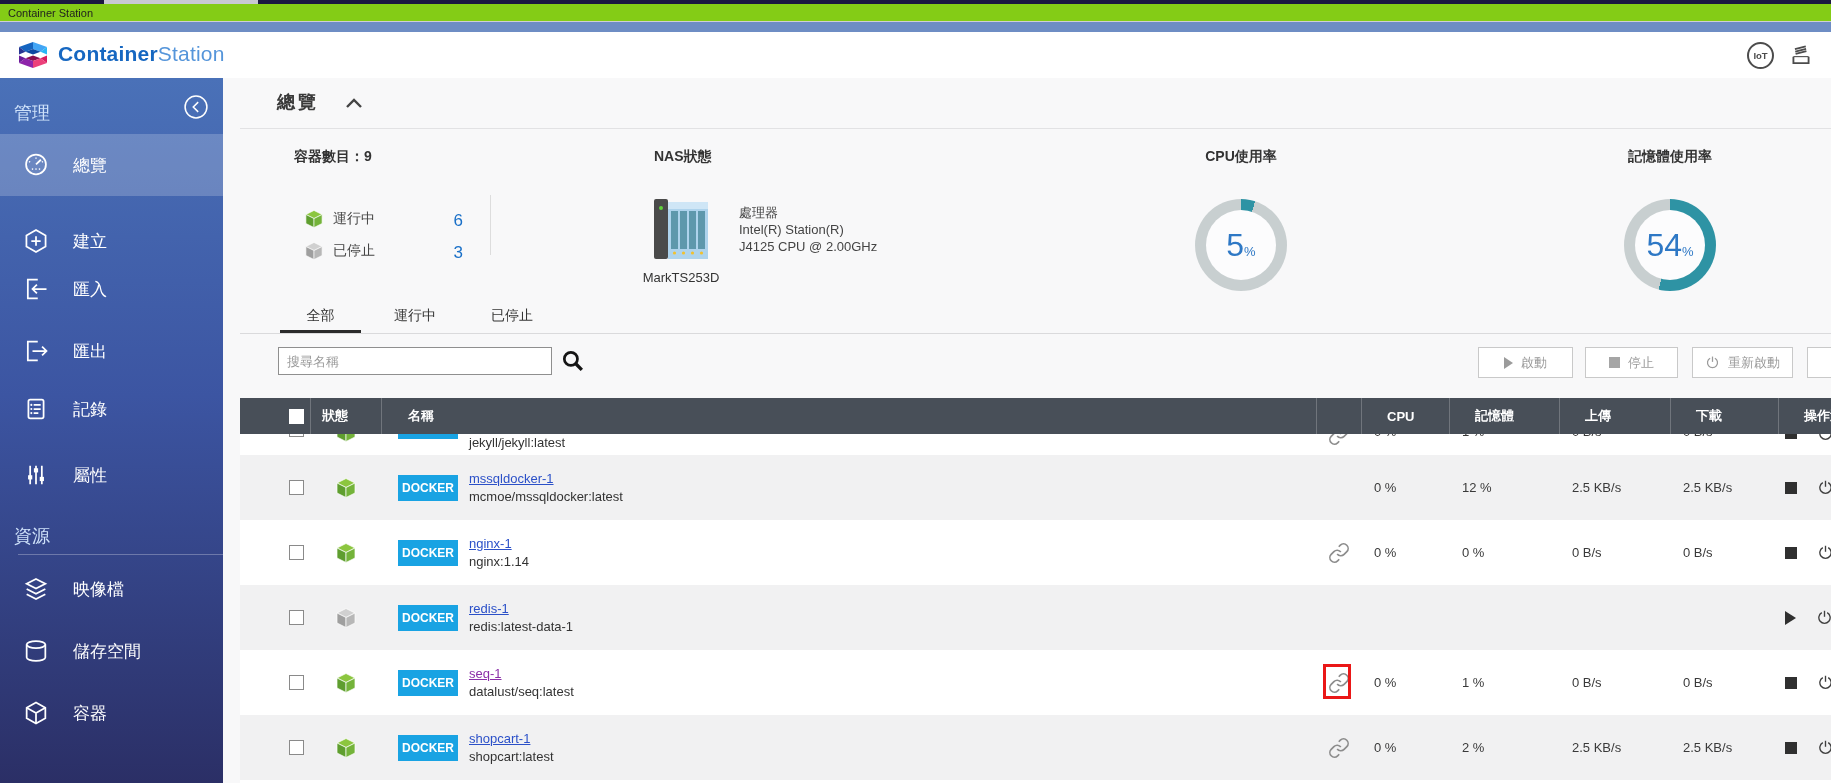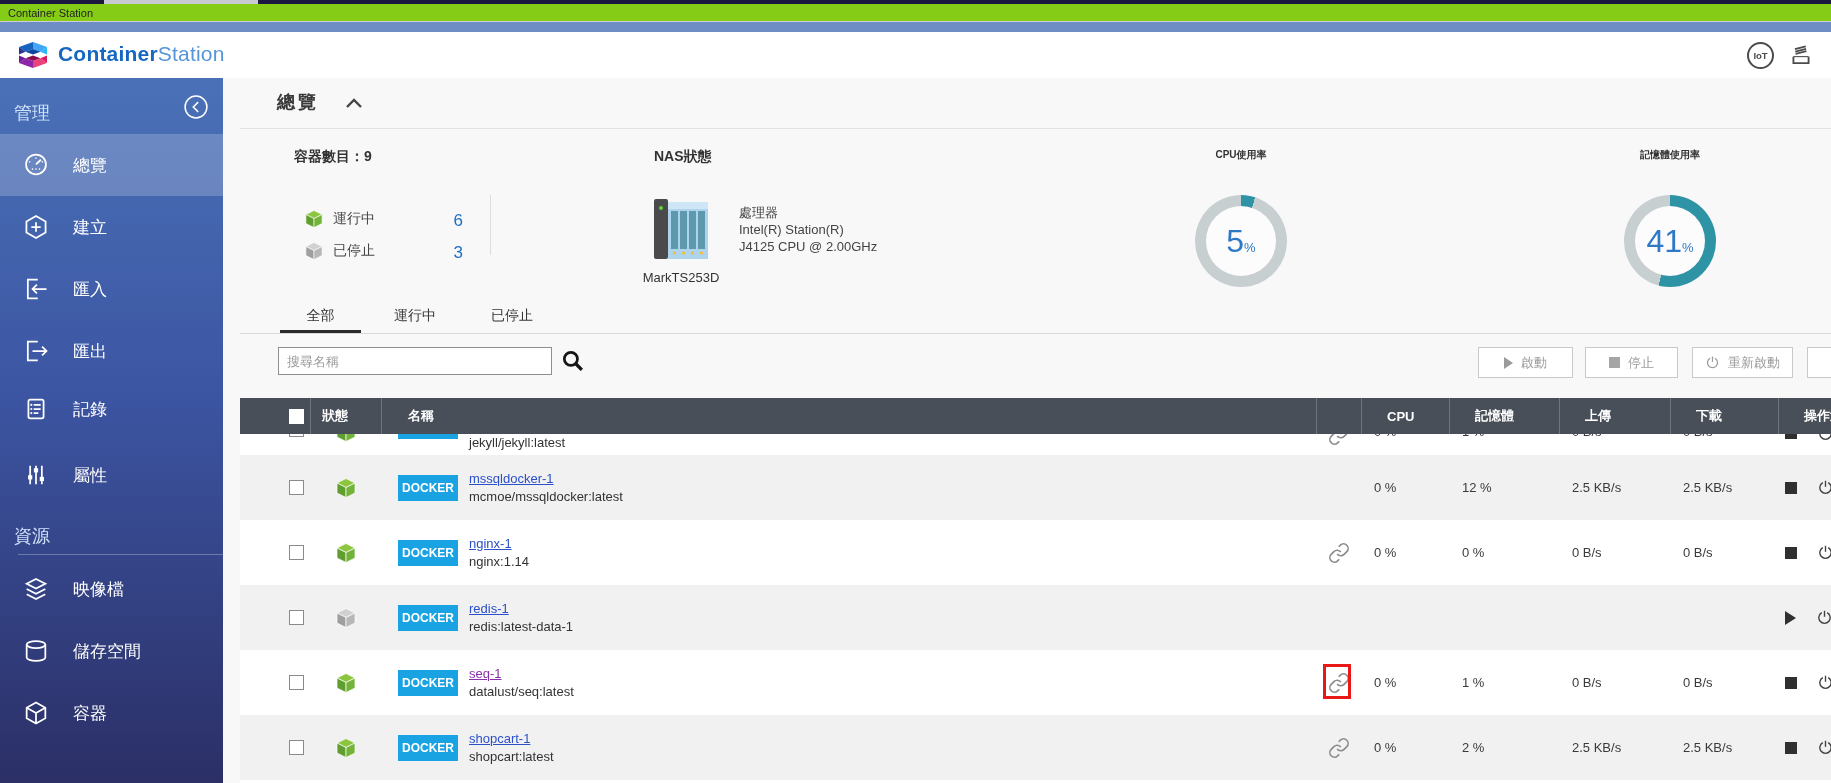--- a/index.html
+++ b/index.html
@@ -40,21 +40,21 @@
 
   
   .ov-label { position:absolute; font-size:14px; font-weight:bold; color:#333; }
   .stat-row { position:absolute; display:flex; align-items:center; }
   .stat-row .txt { font-size:14px; color:#444; margin-left:10px; }
   .stat-num { position:absolute; width:35px; text-align:right; font-size:17px; color:#1a70c8; }
   .v-divider { position:absolute; width:1px; background:#ddd; }
   .nas-name { position:absolute; font-size:13px; color:#333; text-align:center; width:110px; }
   .cpu-info { position:absolute; font-size:13px; color:#444; line-height:17px; }
   .gauge-block { position:absolute; top:70px; width:140px; text-align:center; }
-  .gauge-title { font-size:10px; font-weight:bold; color:#333; }
+  .gauge-title { font-size:14px; font-weight:bold; color:#333; }
   .donut { position:relative; width:92px; height:92px; border-radius:50%; margin:33px auto 0; }
   .donut::before { content:""; position:absolute; inset:11px; background:#fcfcfd; border-radius:50%; }
   .donut .dval { position:absolute; inset:0; display:flex; align-items:center; justify-content:center; color:#2e78c5; }
   .donut .num { font-size:32px; }
   .donut .pct { font-size:13px; margin-top:12px; }
 
   
   .tabs { position:absolute; left:57px; top:222px; display:flex; height:33px; }
   .tab { height:33px; text-align:center; font-size:14px; color:#333; line-height:30px; cursor:pointer; }
   .tab.active { border-bottom:3px solid #2b2b2b; }
@@ -169,21 +169,21 @@
           <circle cx="12" cy="11.5" r="8.5"></circle>
             <path d="M12 11.5 L16.2 7.5"></path>
           <path d="M6 9 l1 .6 M12 5.5 v1.2 M18 9 l-1 .6" stroke-width="1.2"></path>
           <circle cx="9" cy="15.5" r=".7" fill="#fff" stroke="none"></circle>
             <circle cx="12" cy="15.5" r=".7" fill="#fff" stroke="none"></circle>
             <circle cx="15" cy="15.5" r=".7" fill="#fff" stroke="none"></circle>
         </svg>
       </span>
       <span>總覽</span>
     </div>
-    <div class="side-item" style="top:118px;align-items:center;">
+    <div class="side-item" style="top:132px;align-items:center;">
       <span class="ic">
         <svg width="28" height="28" viewBox="0 0 24 24" fill="none" stroke="#fff" stroke-width="1.5">
           <path d="M12 2.5 L20.2 7.2 V16.8 L12 21.5 L3.8 16.8 V7.2 Z"></path>
             <path d="M12 8 v8 M8 12 h8"></path>
         </svg>
       </span>
       <span>建立</span>
     </div>
     <div class="side-item" style="top:180px;">
       <span class="ic">
@@ -321,21 +321,21 @@
         <div class="dval">
             <span class="num">5</span>
             <span class="pct">%</span>
           </div>
       </div>
     </div>
     <div class="gauge-block" style="left:1377px;">
       <div class="gauge-title">記憶體使用率</div>
       <div class="donut" style="background: conic-gradient(rgb(46, 147, 164) 0deg, rgb(46, 147, 164) 54%, rgb(200, 207, 208) 54%, rgb(200, 207, 208) 100%);">
         <div class="dval">
-            <span class="num">41</span>
+            <span class="num">54</span>
             <span class="pct">%</span>
           </div>
       </div>
     </div>
 
     <div class="tabs">
       <div class="tab active" style="width:81px;">全部</div>
       <div class="tab" style="width:108px;">運行中</div>
       <div class="tab" style="width:86px;">已停止</div>
     </div>

